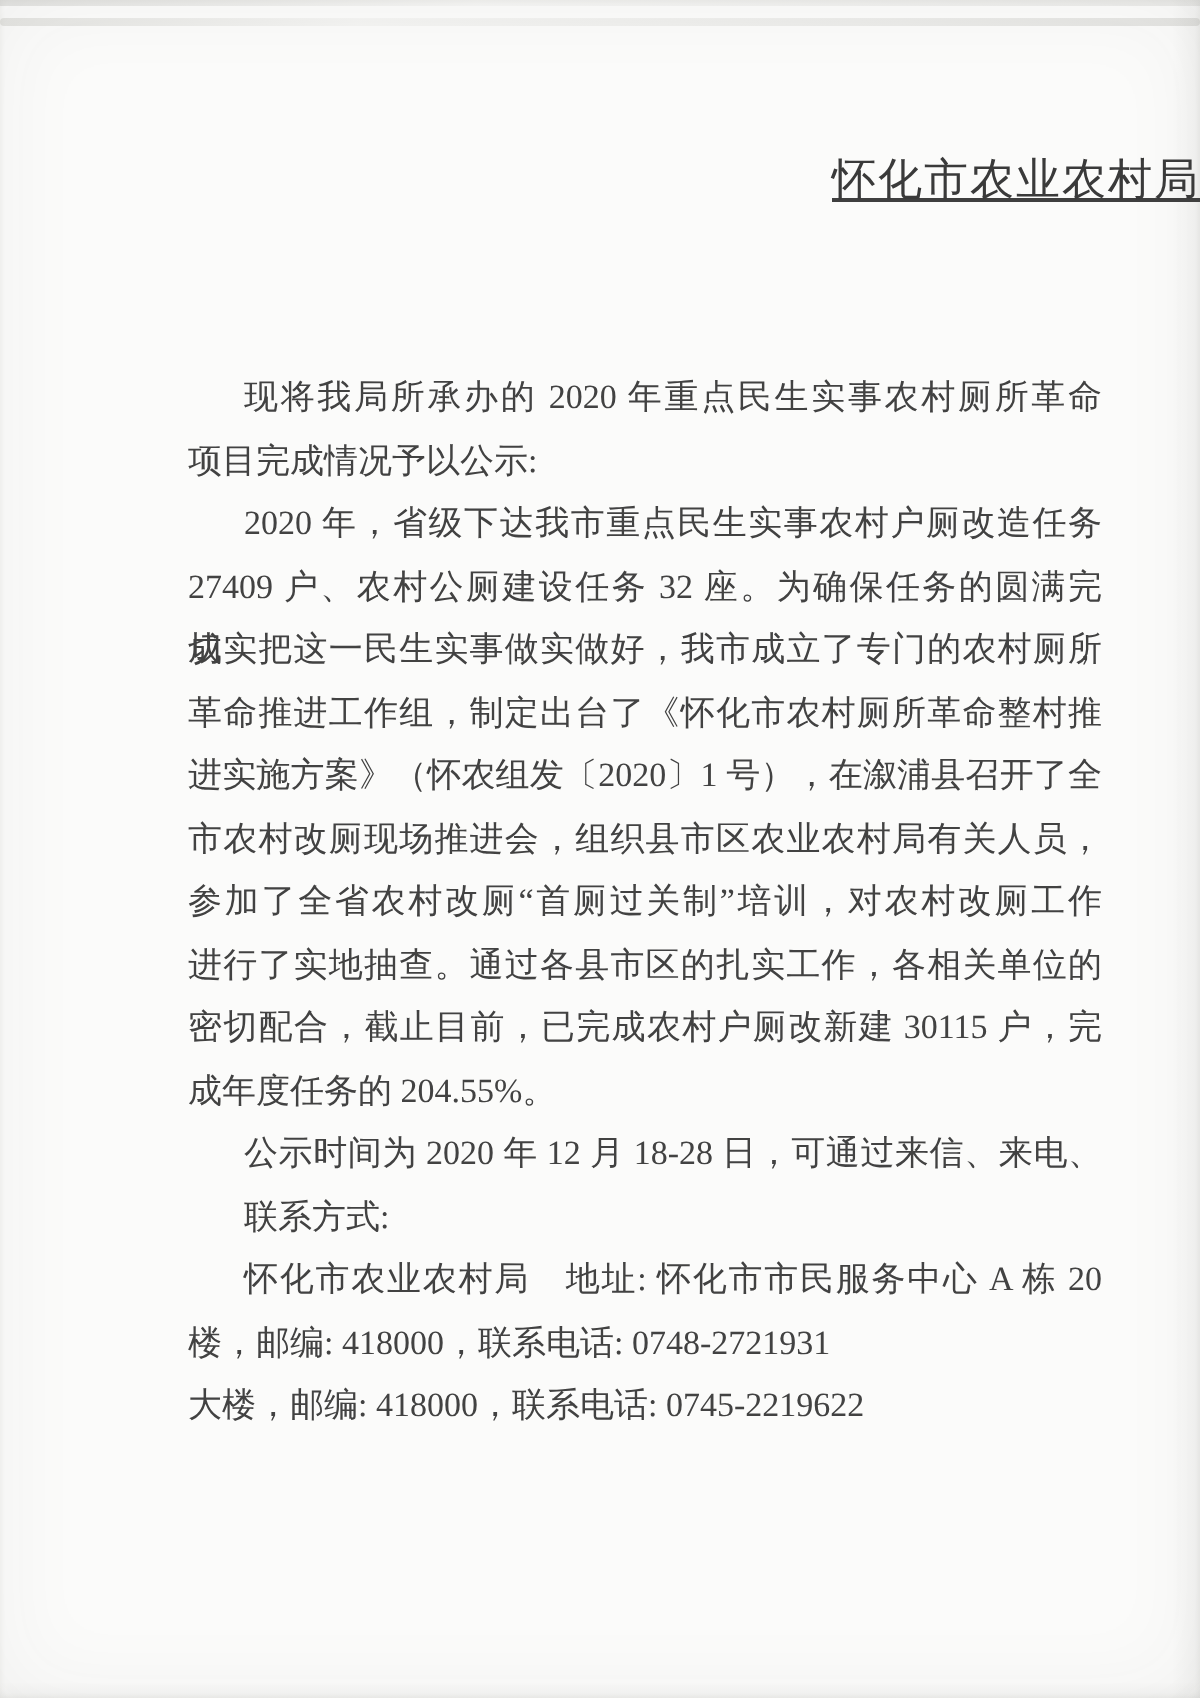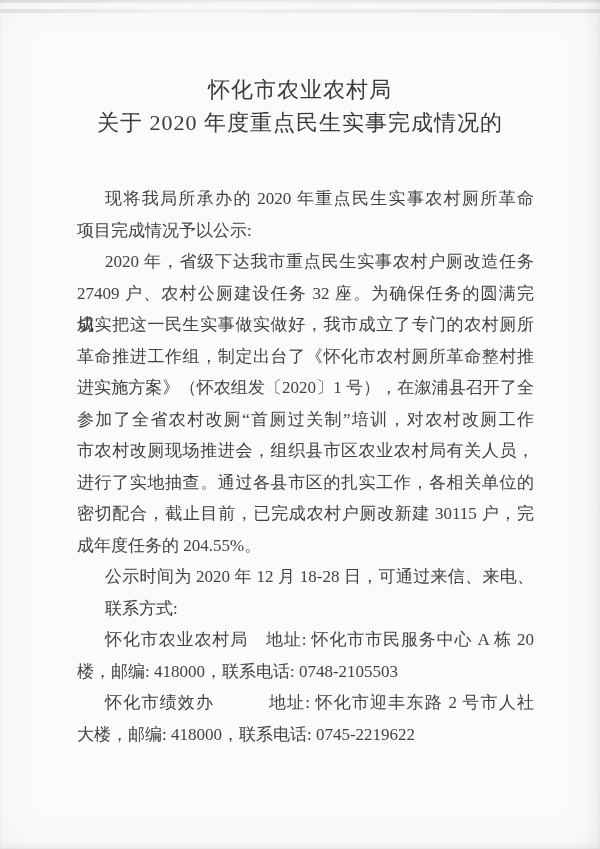--- a/index.html
+++ b/index.html
@@ -44,35 +44,36 @@
     bottom: 0; left: 0;
     width: 100%; height: 8px;
     background: linear-gradient(to bottom, rgba(0,0,0,0), rgba(110,110,105,0.06));
   }
 
   .doc-title {
     position: absolute;
     top: 73px;
     left: 0;
     width: 600px;
-    text-align: center;
+    text-align: right;
+    text-decoration: underline;
   }
   .doc-title .t-line {
     font-size: 22px;
     line-height: 33px;
     font-weight: 500;
     color: #3a3a3a;
     letter-spacing: 1px;
     margin: 0;
   }
 
   .doc-body {
     position: absolute;
     top: 183px;
-    left: 77px;
+    left: 94px;
     width: 457px;
     font-size: 17px;
     color: #424242;
   }
   .doc-body .text-line {
     height: 31.5px;
     line-height: 31.5px;
     text-align: justify;
     text-align-last: justify;
     white-space: pre-wrap;
@@ -89,37 +90,35 @@
 
 <div class="scan-page">
 
   <div class="scan-edge-top"></div>
   <div class="scan-streak"></div>
   <div class="scan-shadow-right"></div>
   <div class="scan-shadow-bottom"></div>
 
   <div class="doc-title">
     <div class="t-line">怀化市农业农村局</div>
-    <div class="t-line">关于 2020 年度重点民生实事完成情况的</div>
   </div>
 
   <div class="doc-body" id="doc-body">
       <div class="text-line first">现将我局所承办的 2020 年重点民生实事农村厕所革命</div>
       <div class="text-line last">项目完成情况予以公示:</div>
       <div class="text-line first">2020 年，省级下达我市重点民生实事农村户厕改造任务</div>
       <div class="text-line">27409 户、农村公厕建设任务 32 座。为确保任务的圆满完成，</div>
       <div class="text-line">切实把这一民生实事做实做好，我市成立了专门的农村厕所</div>
       <div class="text-line">革命推进工作组，制定出台了《怀化市农村厕所革命整村推</div>
       <div class="text-line">进实施方案》（怀农组发〔2020〕1 号），在溆浦县召开了全</div>
+      <div class="text-line">市农村改厕现场推进会，组织县市区农业农村局有关人员，</div>
       <div class="text-line">参加了全省农村改厕“首厕过关制”培训，对农村改厕工作</div>
-      <div class="text-line">市农村改厕现场推进会，组织县市区农业农村局有关人员，</div>
       <div class="text-line">进行了实地抽查。通过各县市区的扎实工作，各相关单位的</div>
       <div class="text-line">密切配合，截止目前，已完成农村户厕改新建 30115 户，完</div>
       <div class="text-line last">成年度任务的 204.55%。</div>
       <div class="text-line first">公示时间为 2020 年 12 月 18-28 日，可通过来信、来电、</div>
       <div class="text-line first last">联系方式:</div>
       <div class="text-line first">怀化市农业农村局　地址: 怀化市市民服务中心 A 栋 20</div>
-      <div class="text-line last">楼，邮编: 418000，联系电话: 0748-2105503</div>
-      <div class="text-line first">怀化市绩效办　　　地址: 怀化市迎丰东路 2 号市人社</div>
+      <div class="text-line last">楼，邮编: 418000，联系电话: 0748-2721931</div>
       <div class="text-line last">大楼，邮编: 418000，联系电话: 0745-2219622</div>
     </div>
 
 </div>
 
 </body></html>

